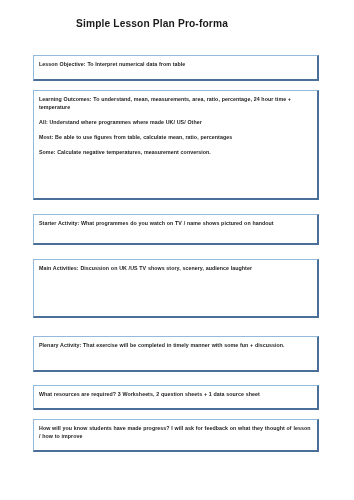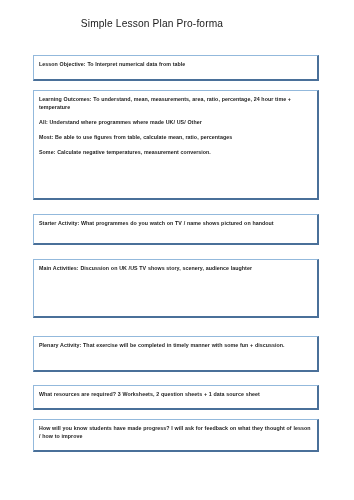--- a/index.html
+++ b/index.html
@@ -24,21 +24,21 @@
     box-sizing: border-box;
   }
 
   .doc-title {
     position: absolute;
     left: 0;
     top: 17px;
     width: 304px;
     text-align: center;
     font-size: 10.2px;
-    font-weight: normal;
+    font-weight: bold;
     color: #1a1a1a;
     letter-spacing: 0.15px;
     line-height: 13px;
   }
 
   
   .tbox {
     position: absolute;
     left: 33px;
     width: 286px;

